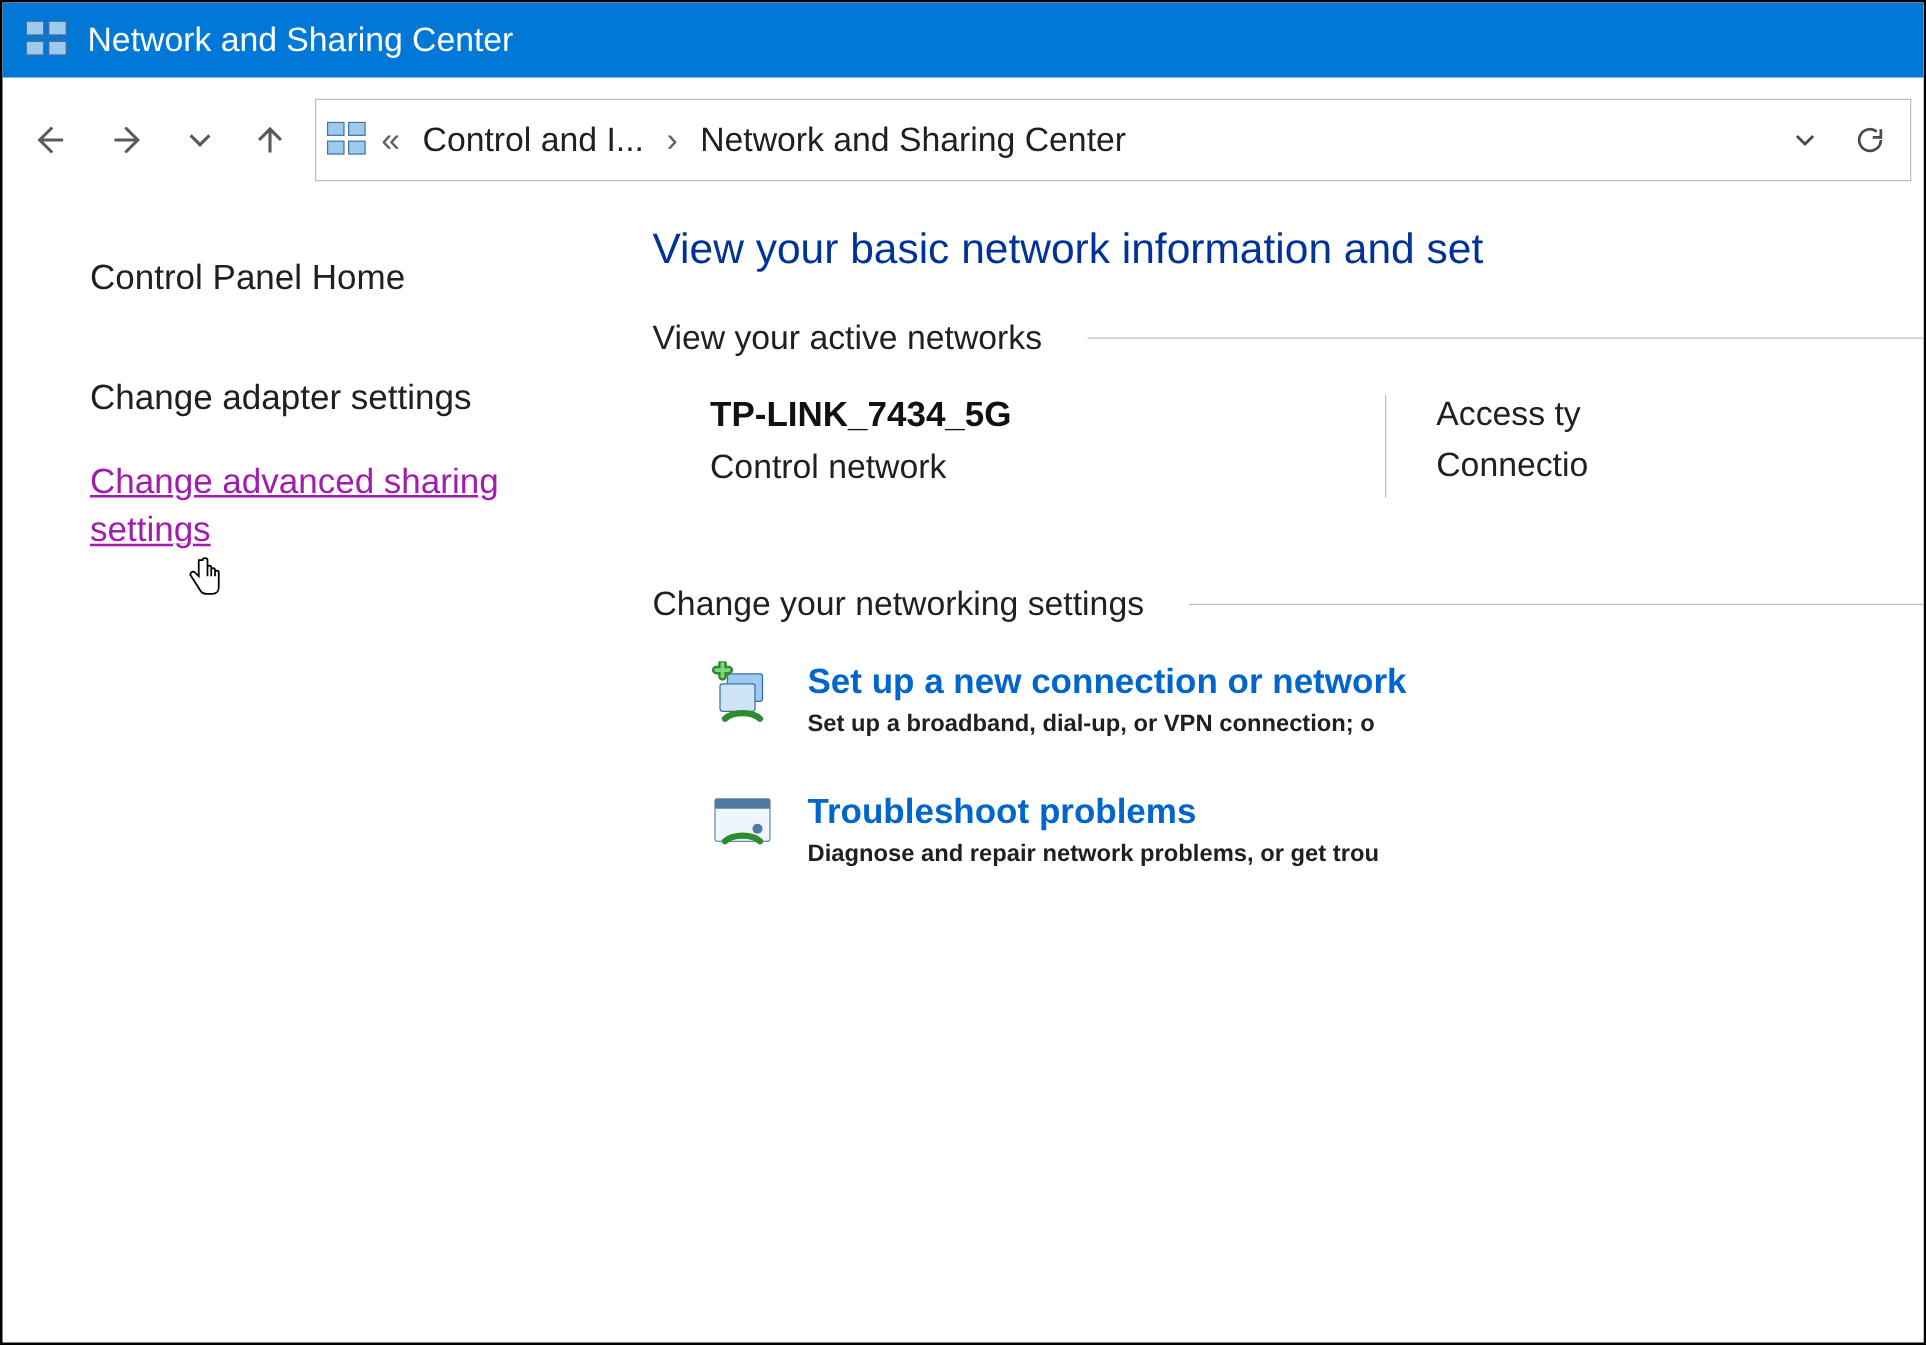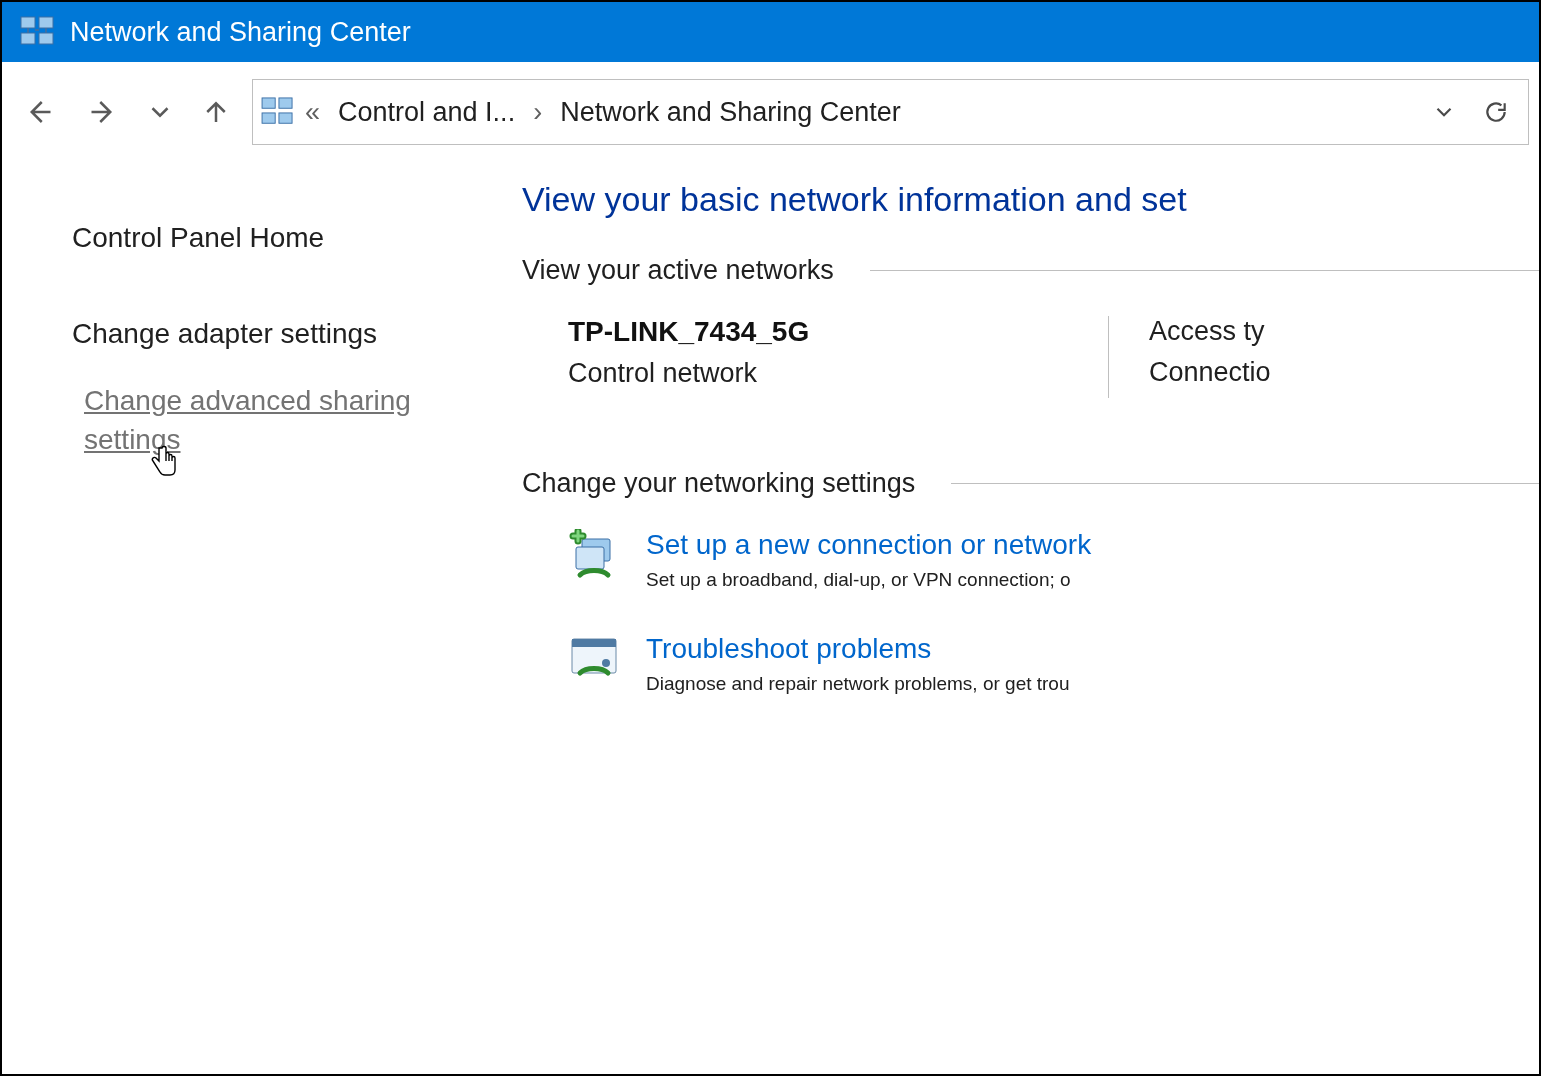--- a/index.html
+++ b/index.html
@@ -65,34 +65,32 @@
     height: calc(100% - 160px);
   }
   .sidebar {
     width: 510px;
     padding: 44px 20px 20px 70px;
   }
   .sidebar .home {
     font-size: 28px;
     color:#202020;
     margin-bottom: 60px;
-    margin-top: 16px;
   }
   .sidebar .link {
     display:block;
     font-size: 28px;
     color:#202020;
     margin-bottom: 28px;
     line-height: 1.4;
     max-width: 360px;
   }
   .sidebar .link.active {
-    color:#737373;
+    color:#a21caf;
     text-decoration: underline;
-    margin-left: 12px;
   }
   .main {
     flex:1;
     padding: 18px 0 0 10px;
     position:relative;
     overflow:hidden;
   }
   .main-heading {
     color:#003399;
     font-size: 34px;
@@ -115,20 +113,21 @@
   .active-network .left { flex:0 0 auto; min-width:540px; }
   .active-network .net-name { font-size:28px; font-weight:700; color:#111; margin-bottom:10px;}
   .active-network .net-type { font-size:27px; color:#202020;}
   .active-network .divider { width:1px; background:#bfbfbf; margin:0 40px 0 0; align-self:stretch;}
   .active-network .right .lbl { font-size:27px; color:#202020; margin-bottom:10px; white-space:nowrap;}
   .task {
     display:flex;
     gap: 24px;
     margin: 0 0 42px 44px;
     align-items:flex-start;
+    font-weight:bold;
   }
   .task .ticon {
     width:56px; height:56px; flex-shrink:0;
     display:flex; align-items:center; justify-content:center;
   }
   .task .ticon svg { width:56px; height:56px; }
   .task .ttitle { font-size:28px; color:#0066cc; margin-bottom:8px;}
   .task .tdesc { font-size:19px; color:#202020; white-space:nowrap;}
   .cursor {
     position:absolute;

